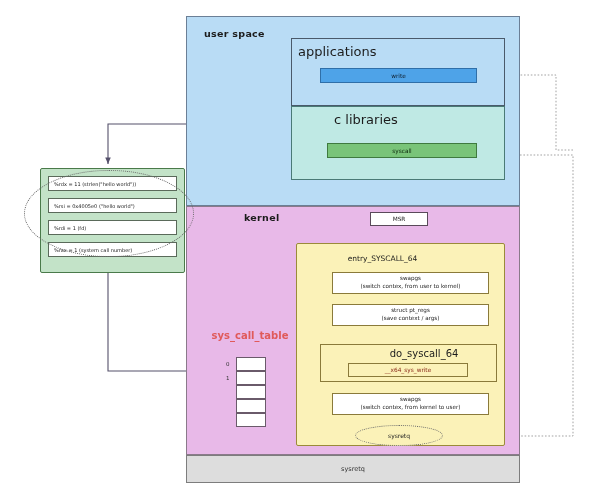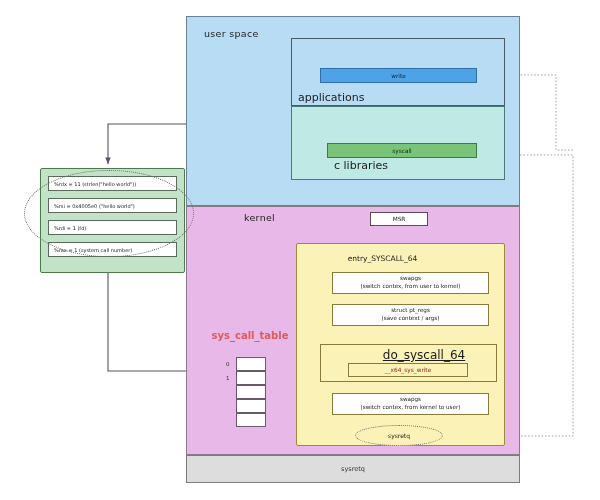--- a/index.html
+++ b/index.html
@@ -20,41 +20,41 @@
   }
   .region-kernel{
     left:186px;top:206px;width:334px;height:249px;
     background:#e8b9e8;border:1.4px solid #8a7a8a;
   }
   .region-hw{
     left:186px;top:455px;width:334px;height:28px;
     background:#dddddd;border:1.4px solid #7d7d7d;
   }
   .region-title{
-    font-size:9.5px;font-weight:normal;letter-spacing:.3px;color:#1c1c1c;
+    font-size:9.5px;font-weight:bold;letter-spacing:.3px;color:#1c1c1c;
   }
   .t-user{left:204px;top:28px;}
   .t-kernel{left:204px;top:212px;margin-left:40px;}
 
   .hw-label{
     left:186px;top:455px;width:334px;height:28px;
     align-items:center;justify-content:center;font-size:6.5px;color:#333;
     position:absolute;display:flex;
   }
 
   
   .box-apps{
     left:291px;top:38px;width:214px;height:68px;
     background:#b9dcf5;border:1.1px solid #4a5a6b;
   }
   .box-clib{
     left:291px;top:106px;width:214px;height:74px;
     background:#bfe9e4;border:1.1px solid #4a7a76;
   }
-  .sub-title{font-size:11px;color:#1c1c1c;margin-top:47px;}
+  .sub-title{font-size:13px;color:#1c1c1c;}
   .t-apps{left:298px;top:44px;}
   .t-clib{left:298px;top:112px;padding-left:36px;}
 
   .btn-write{
     left:320px;top:68px;width:157px;height:15px;
     background:#4ea3e8;border:1.2px solid #2f6fa8;
     align-items:center;justify-content:center;
   }
   .btn-syscall{
     left:327px;top:143px;width:150px;height:15px;
@@ -85,21 +85,21 @@
     align-items:center;justify-content:center;flex-direction:column;
     text-align:center;line-height:1.35;
   }
   .inner-txt{font-size:5.6px;color:#222;}
 
   .box-swapgs1{left:332px;top:272px;width:157px;height:22px;}
   .box-ptregs{left:332px;top:304px;width:157px;height:22px;}
   .box-dosys{left:320px;top:344px;width:177px;height:38px;
     background:#fbf2b8;border:1.2px solid #8a7a3a;}
   .dosys-title{left:320px;top:348px;width:208px;text-align:center;
-    font-size:12px;color:#1c1c1c;text-decoration:underline;}
+    font-size:10px;color:#1c1c1c;}
   .box-x64{left:348px;top:363px;width:120px;height:14px;
     background:#fbf2b8;border:1.1px solid #8a7a3a;
     align-items:center;justify-content:center;}
   .x64-txt{font-size:5.8px;color:#8a2a1a;}
   .box-swapgs2{left:332px;top:393px;width:157px;height:22px;}
 
   .ell-sysretq{
     left:355px;top:425px;width:88px;height:21px;
     border:1.1px dotted #6a6a6a;border-radius:50%;background:#fbf2b8;
     align-items:center;justify-content:center;

